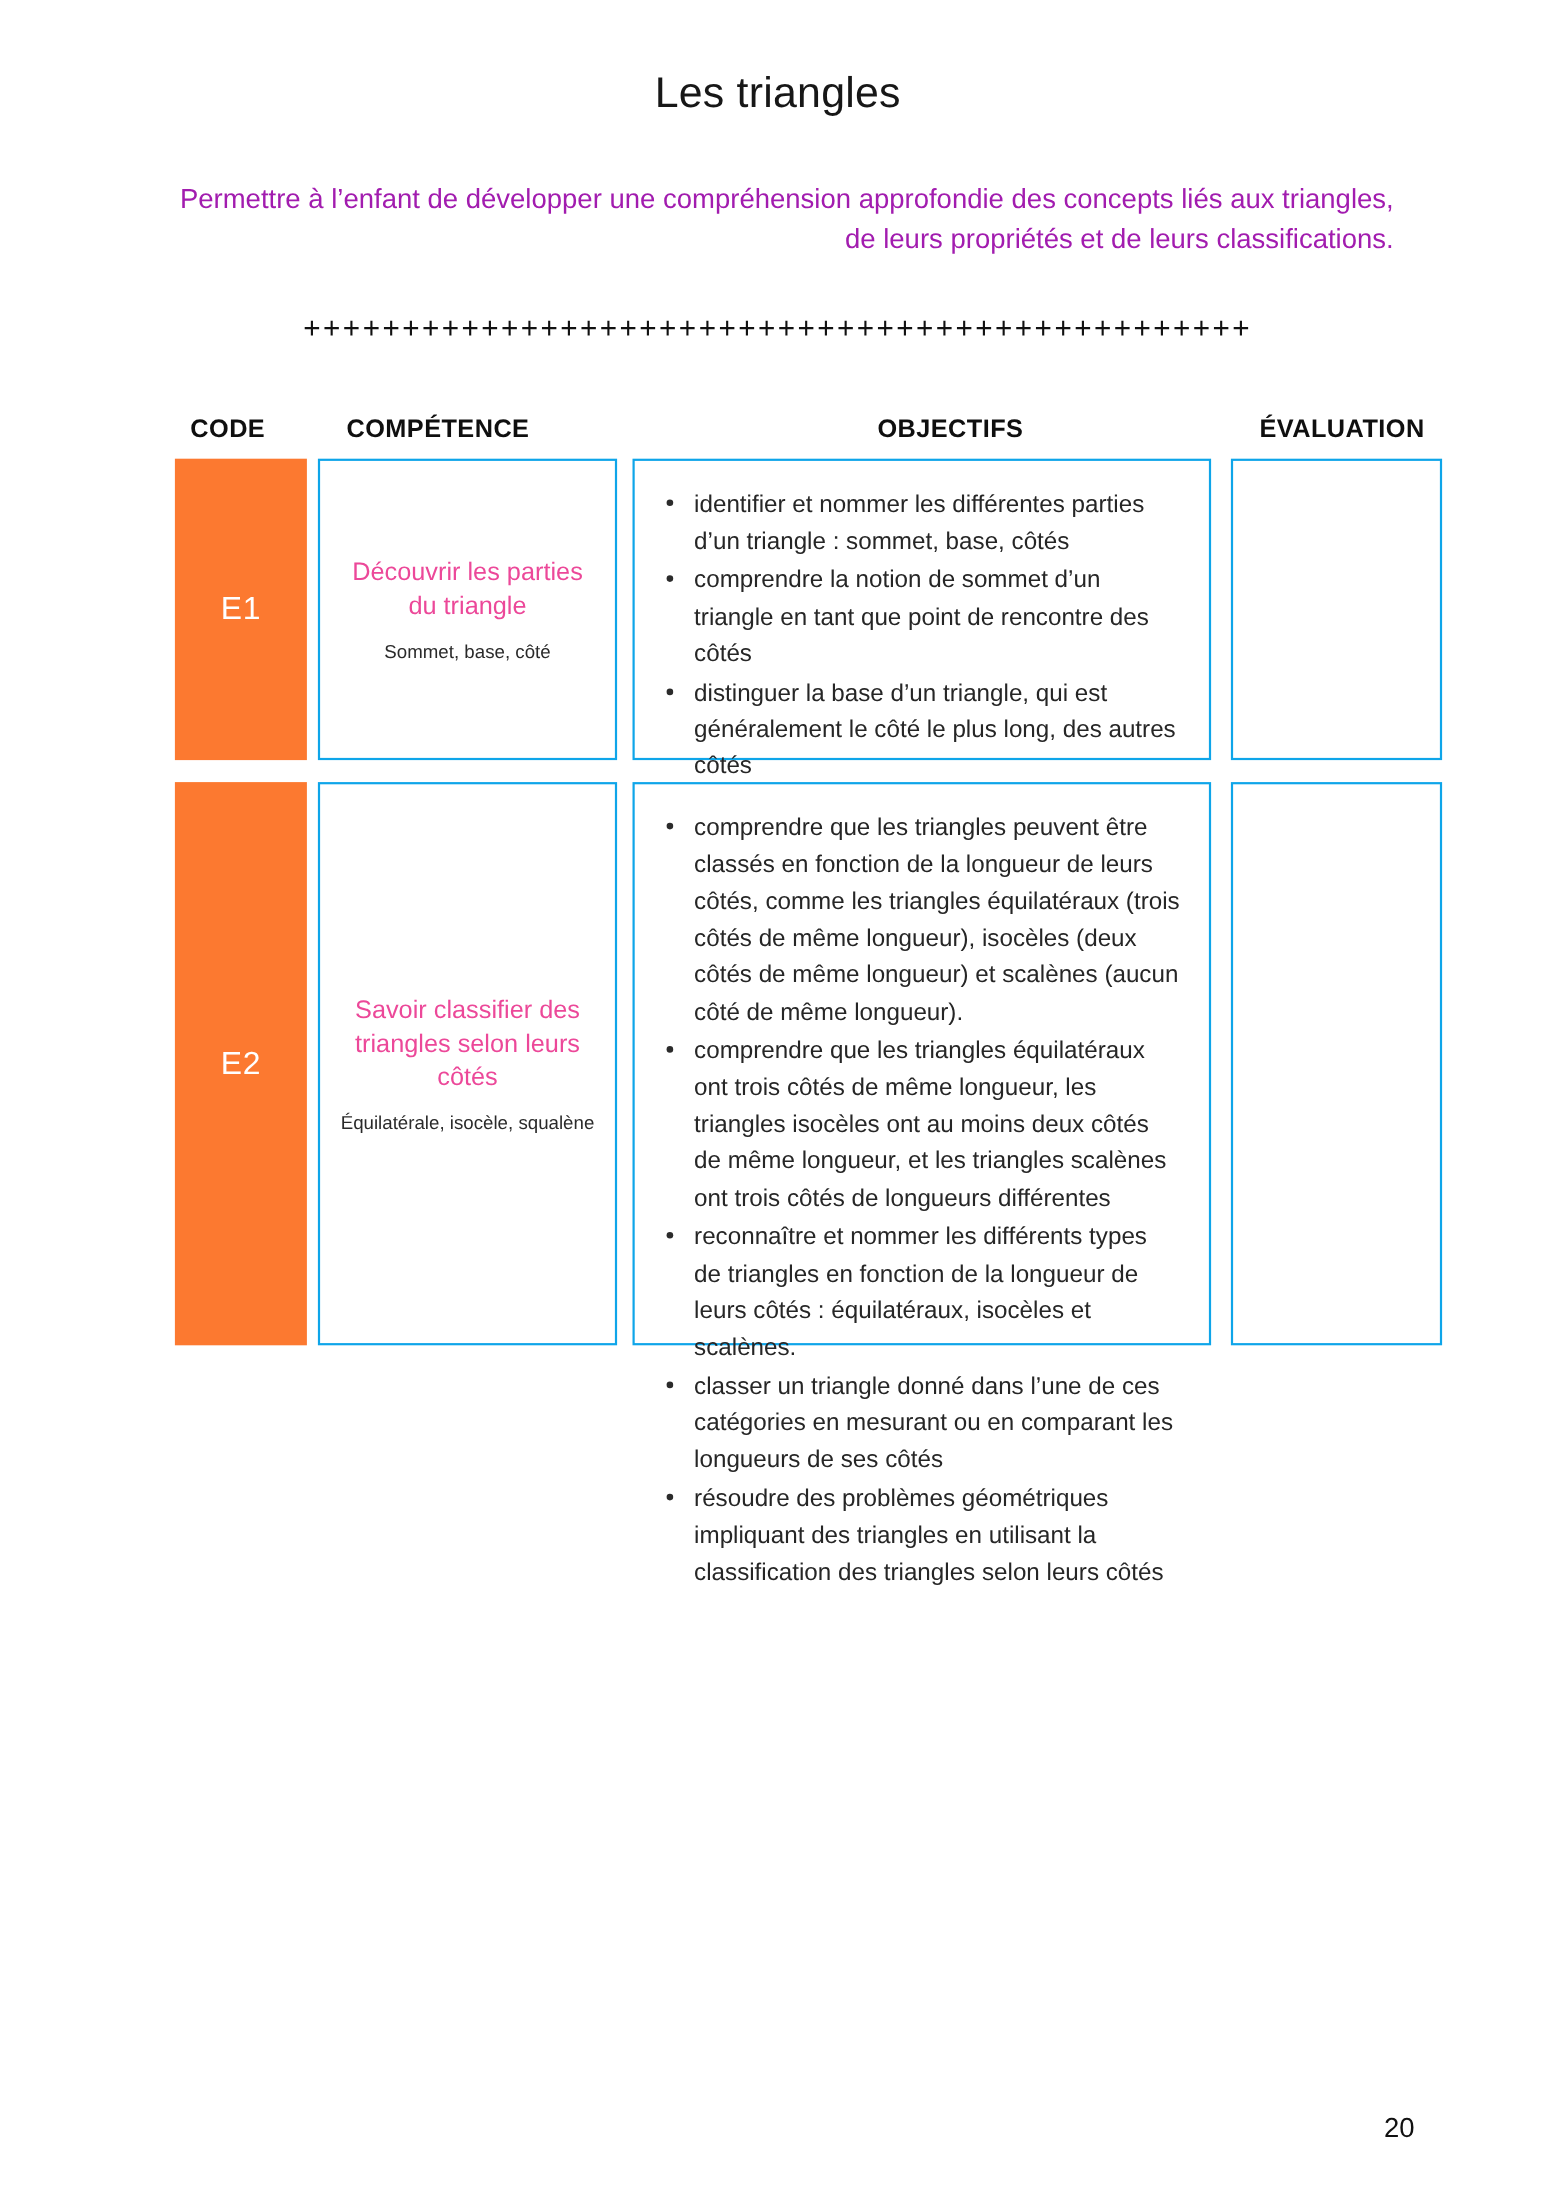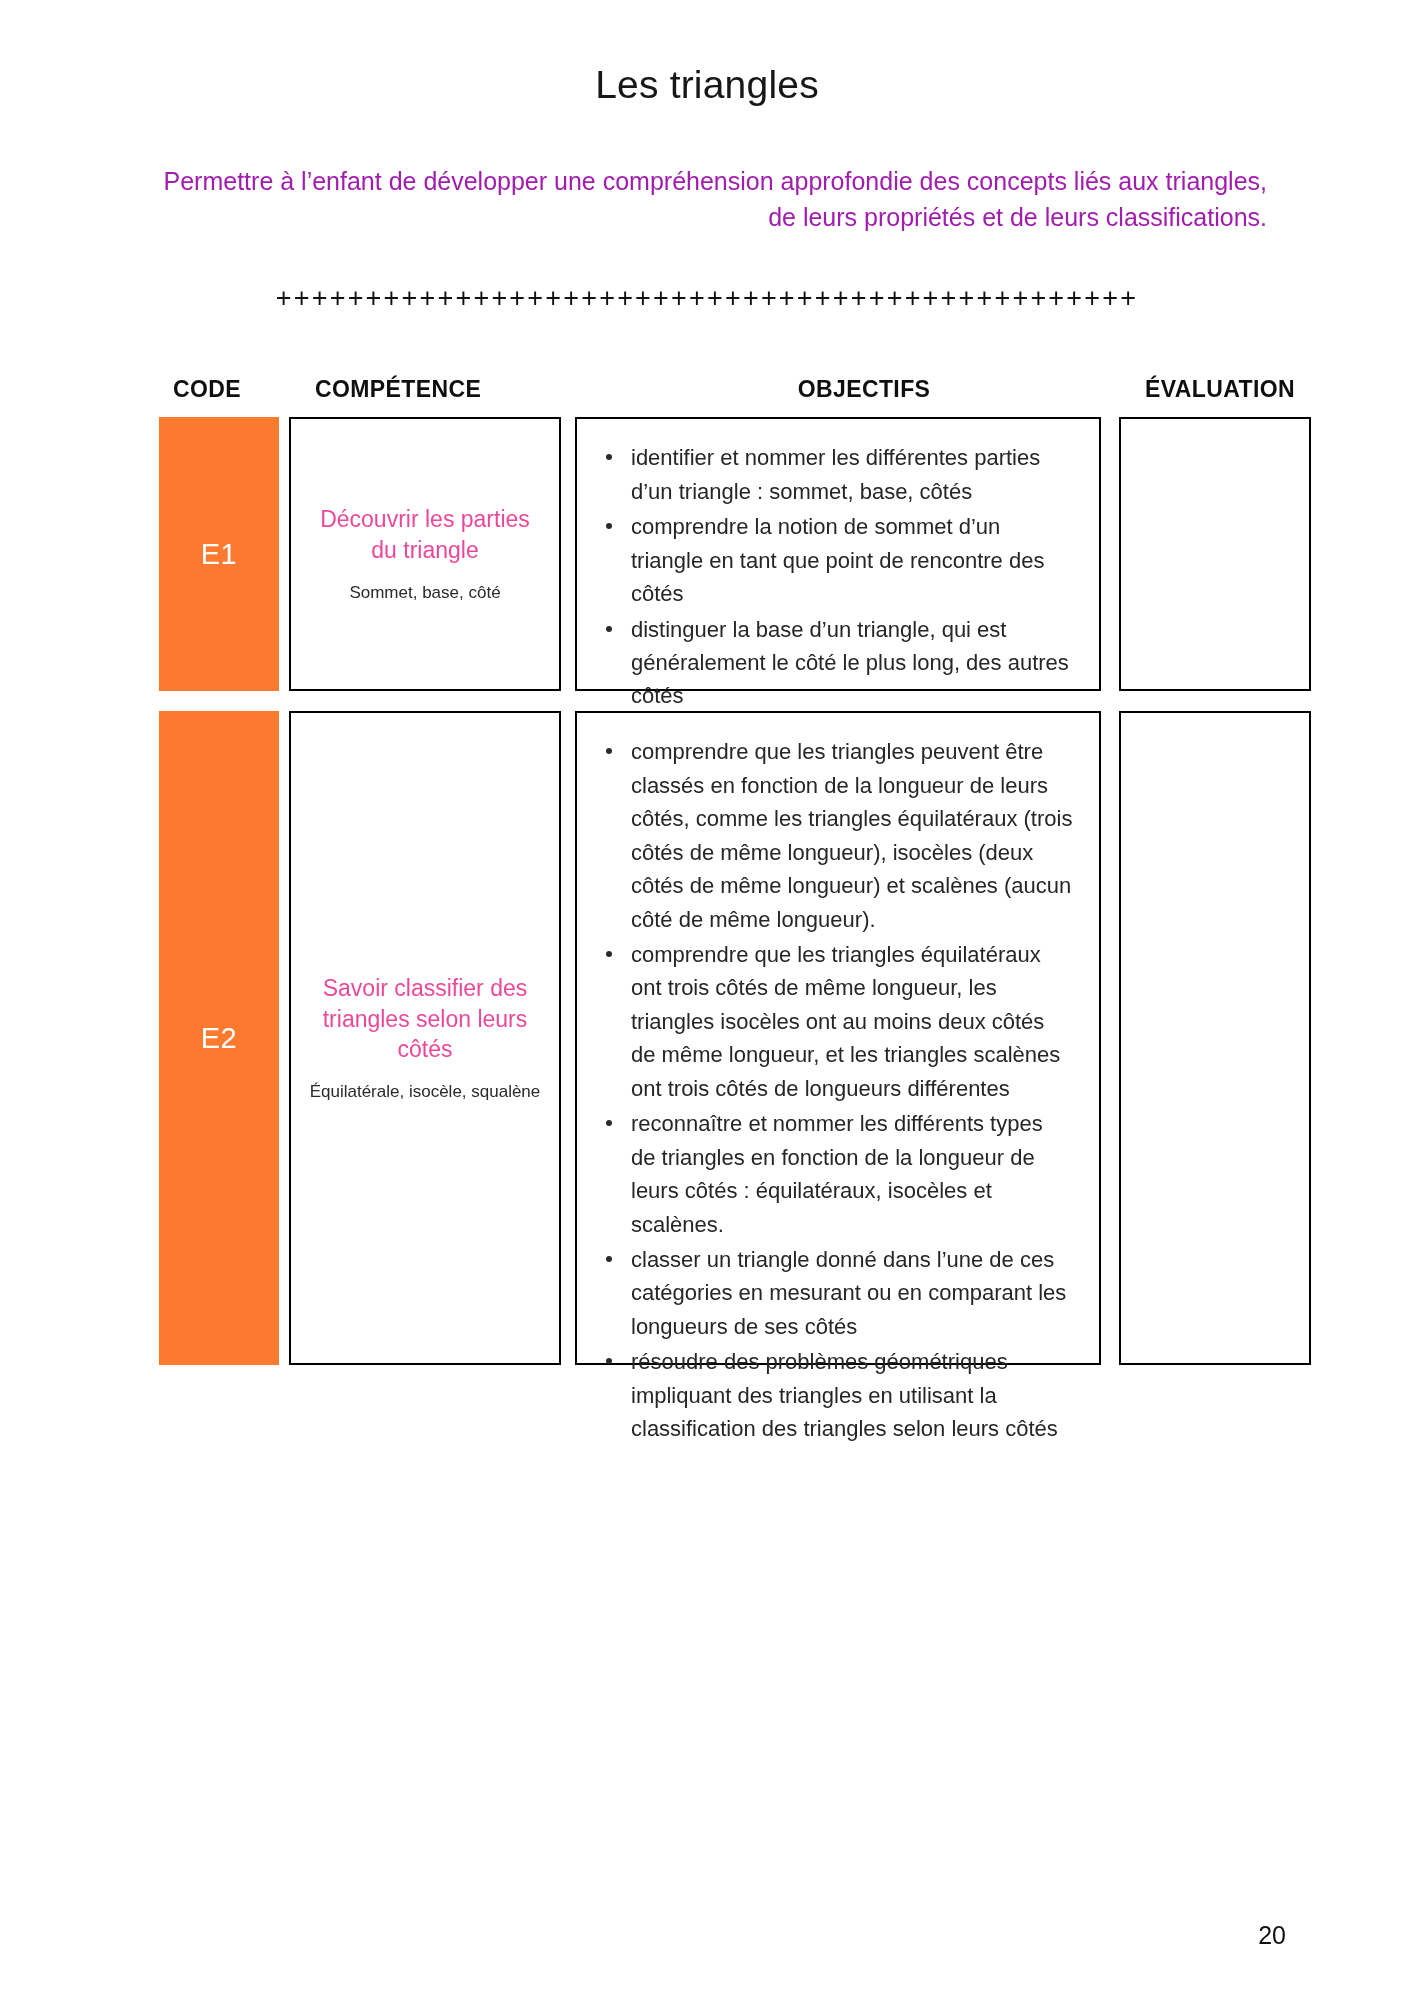--- a/index.html
+++ b/index.html
@@ -108,21 +108,21 @@
     display: flex;
     align-items: center;
     justify-content: center;
     color: #ffffff;
     font-size: 29px;
     font-weight: 400;
     letter-spacing: 0.5px;
   }
 
   .cell-bordered {
-    border: 2px solid #000000;
+    border: 2px solid #0ea5e9;
   }
 
   .cell-comp {
     display: flex;
     flex-direction: column;
     align-items: center;
     justify-content: center;
     text-align: center;
     padding: 14px 16px;
   }
@@ -172,21 +172,21 @@
     border-radius: 50%;
     background: #2b2b2b;
   }
 
   .cell-eval {
     
   }
 
   
   .row-e1 .cell { height: 274px; }
-  .row-e2 .cell { height: 654px; }
+  .row-e2 .cell { height: 512px; }
 
   .page-number {
     position: absolute;
     right: 128px;
     bottom: 62px;
     font-size: 25px;
     color: #111111;
     font-weight: 400;
   }
 </style>

